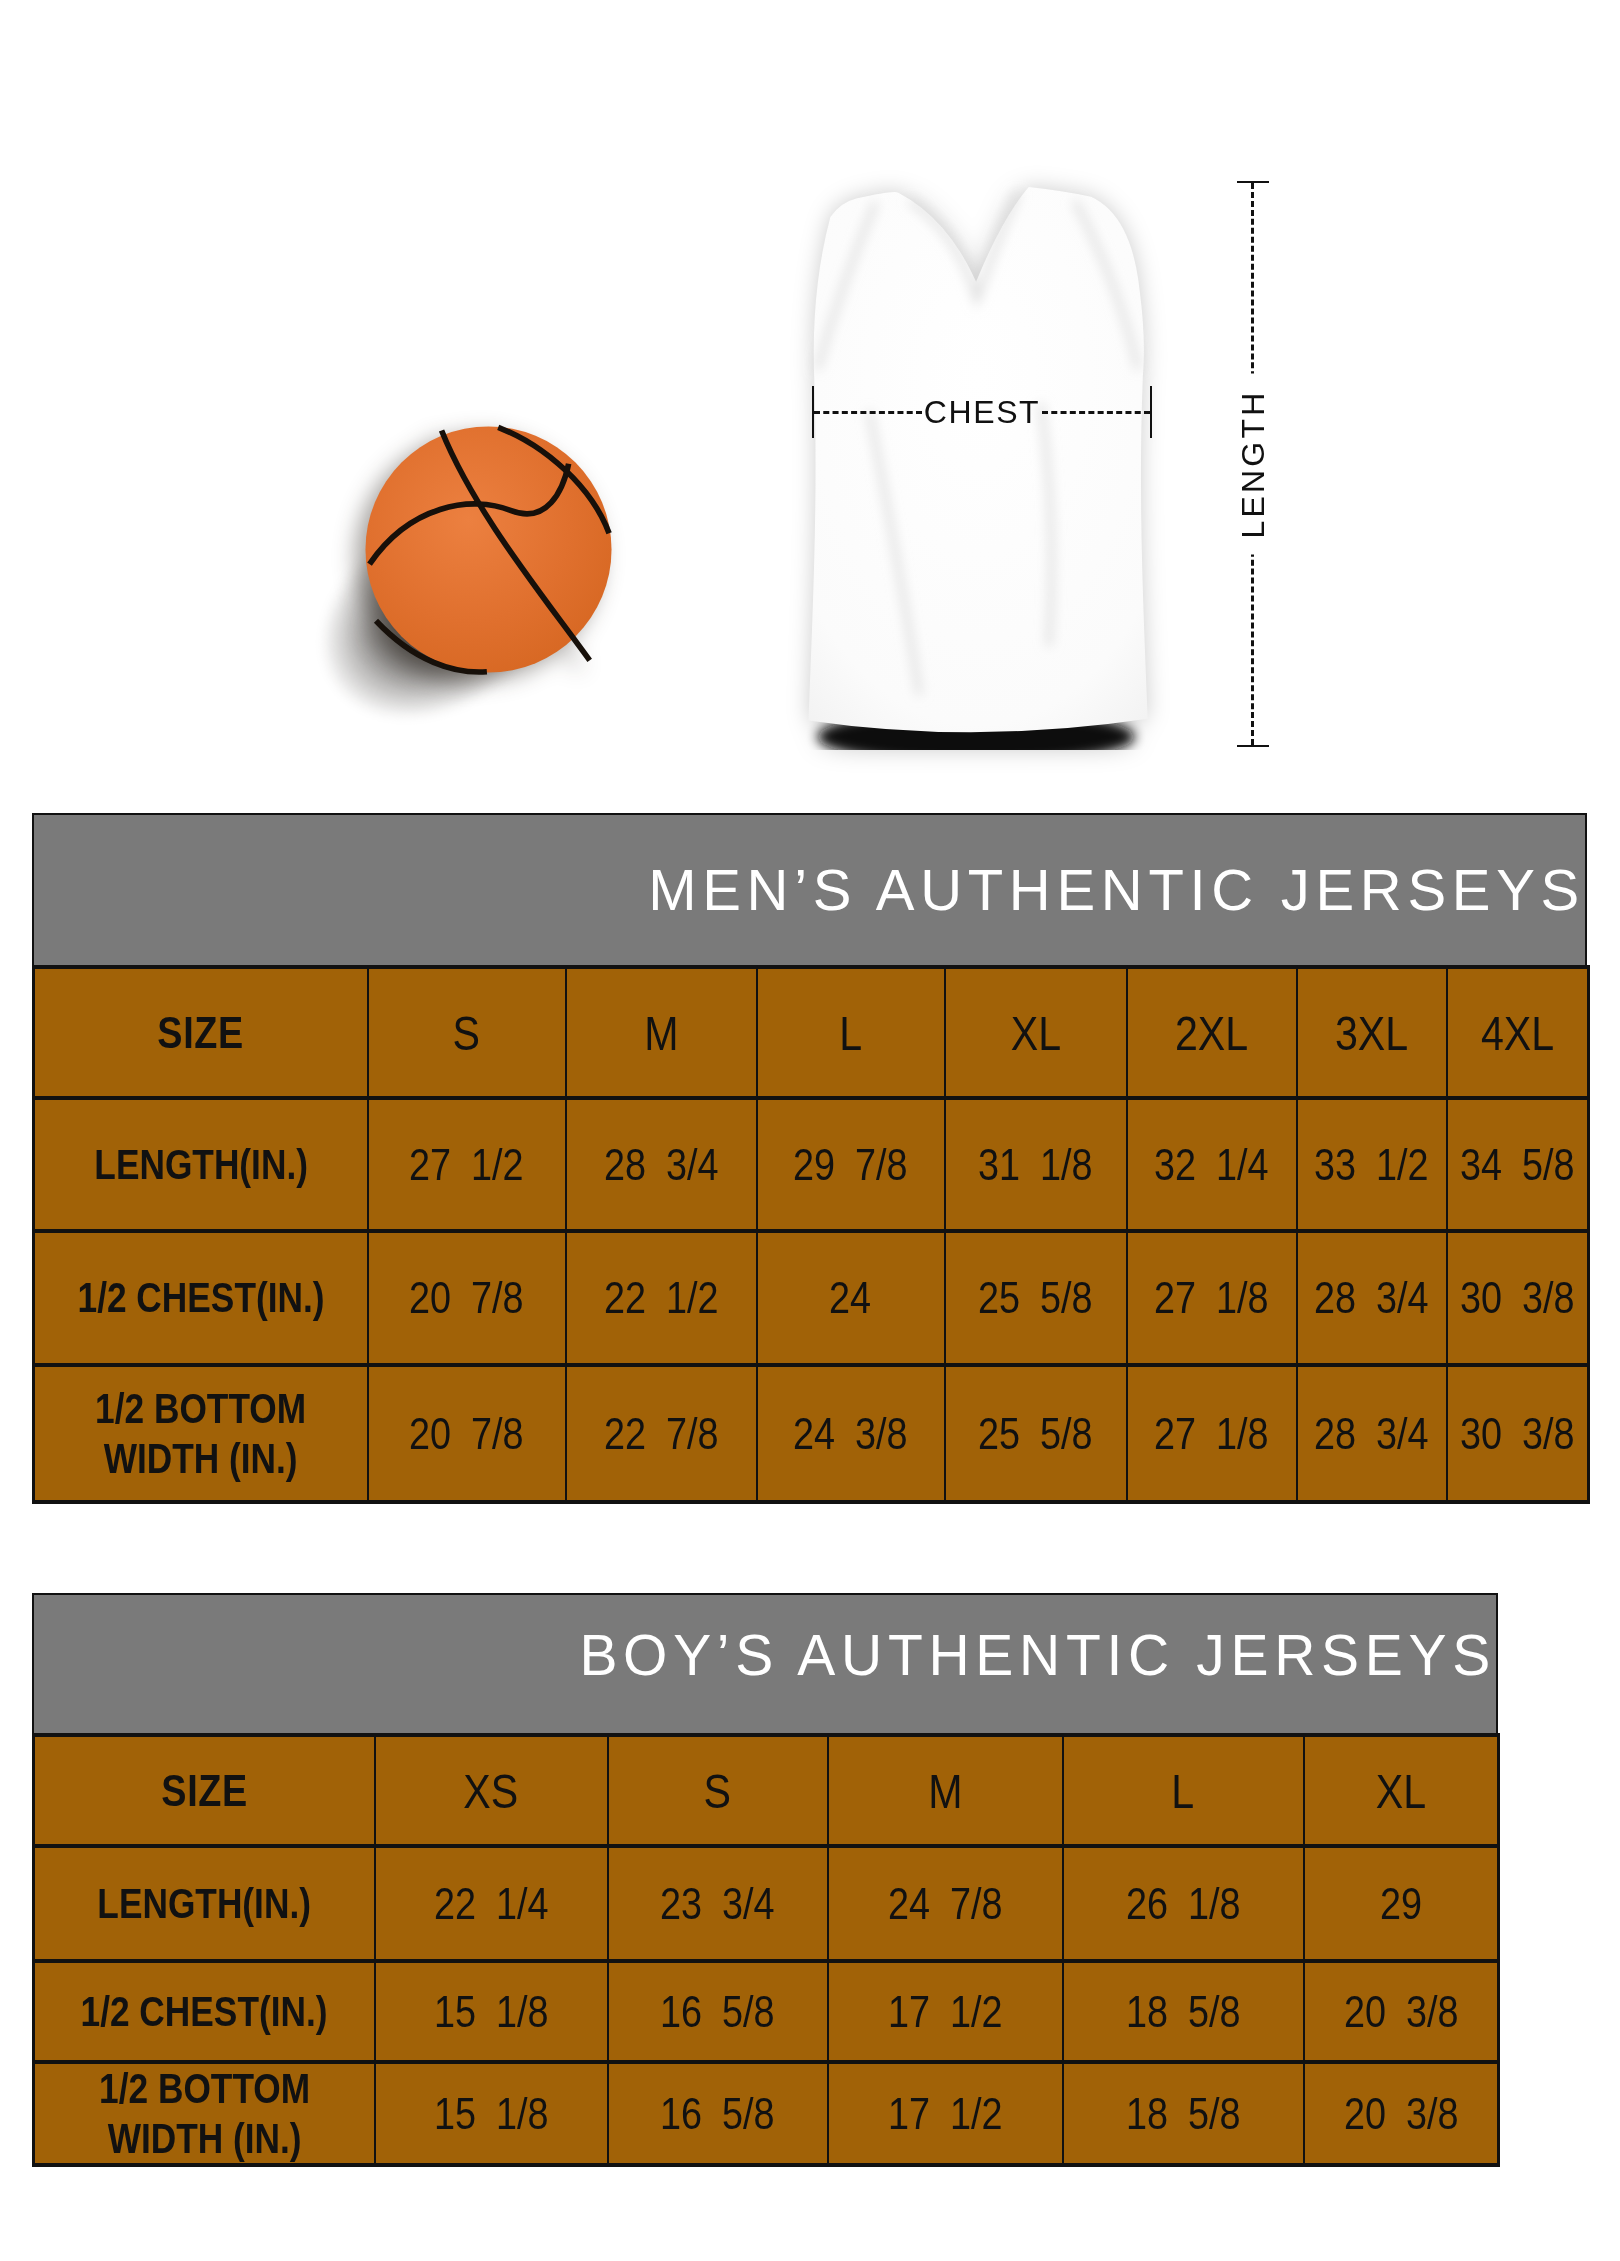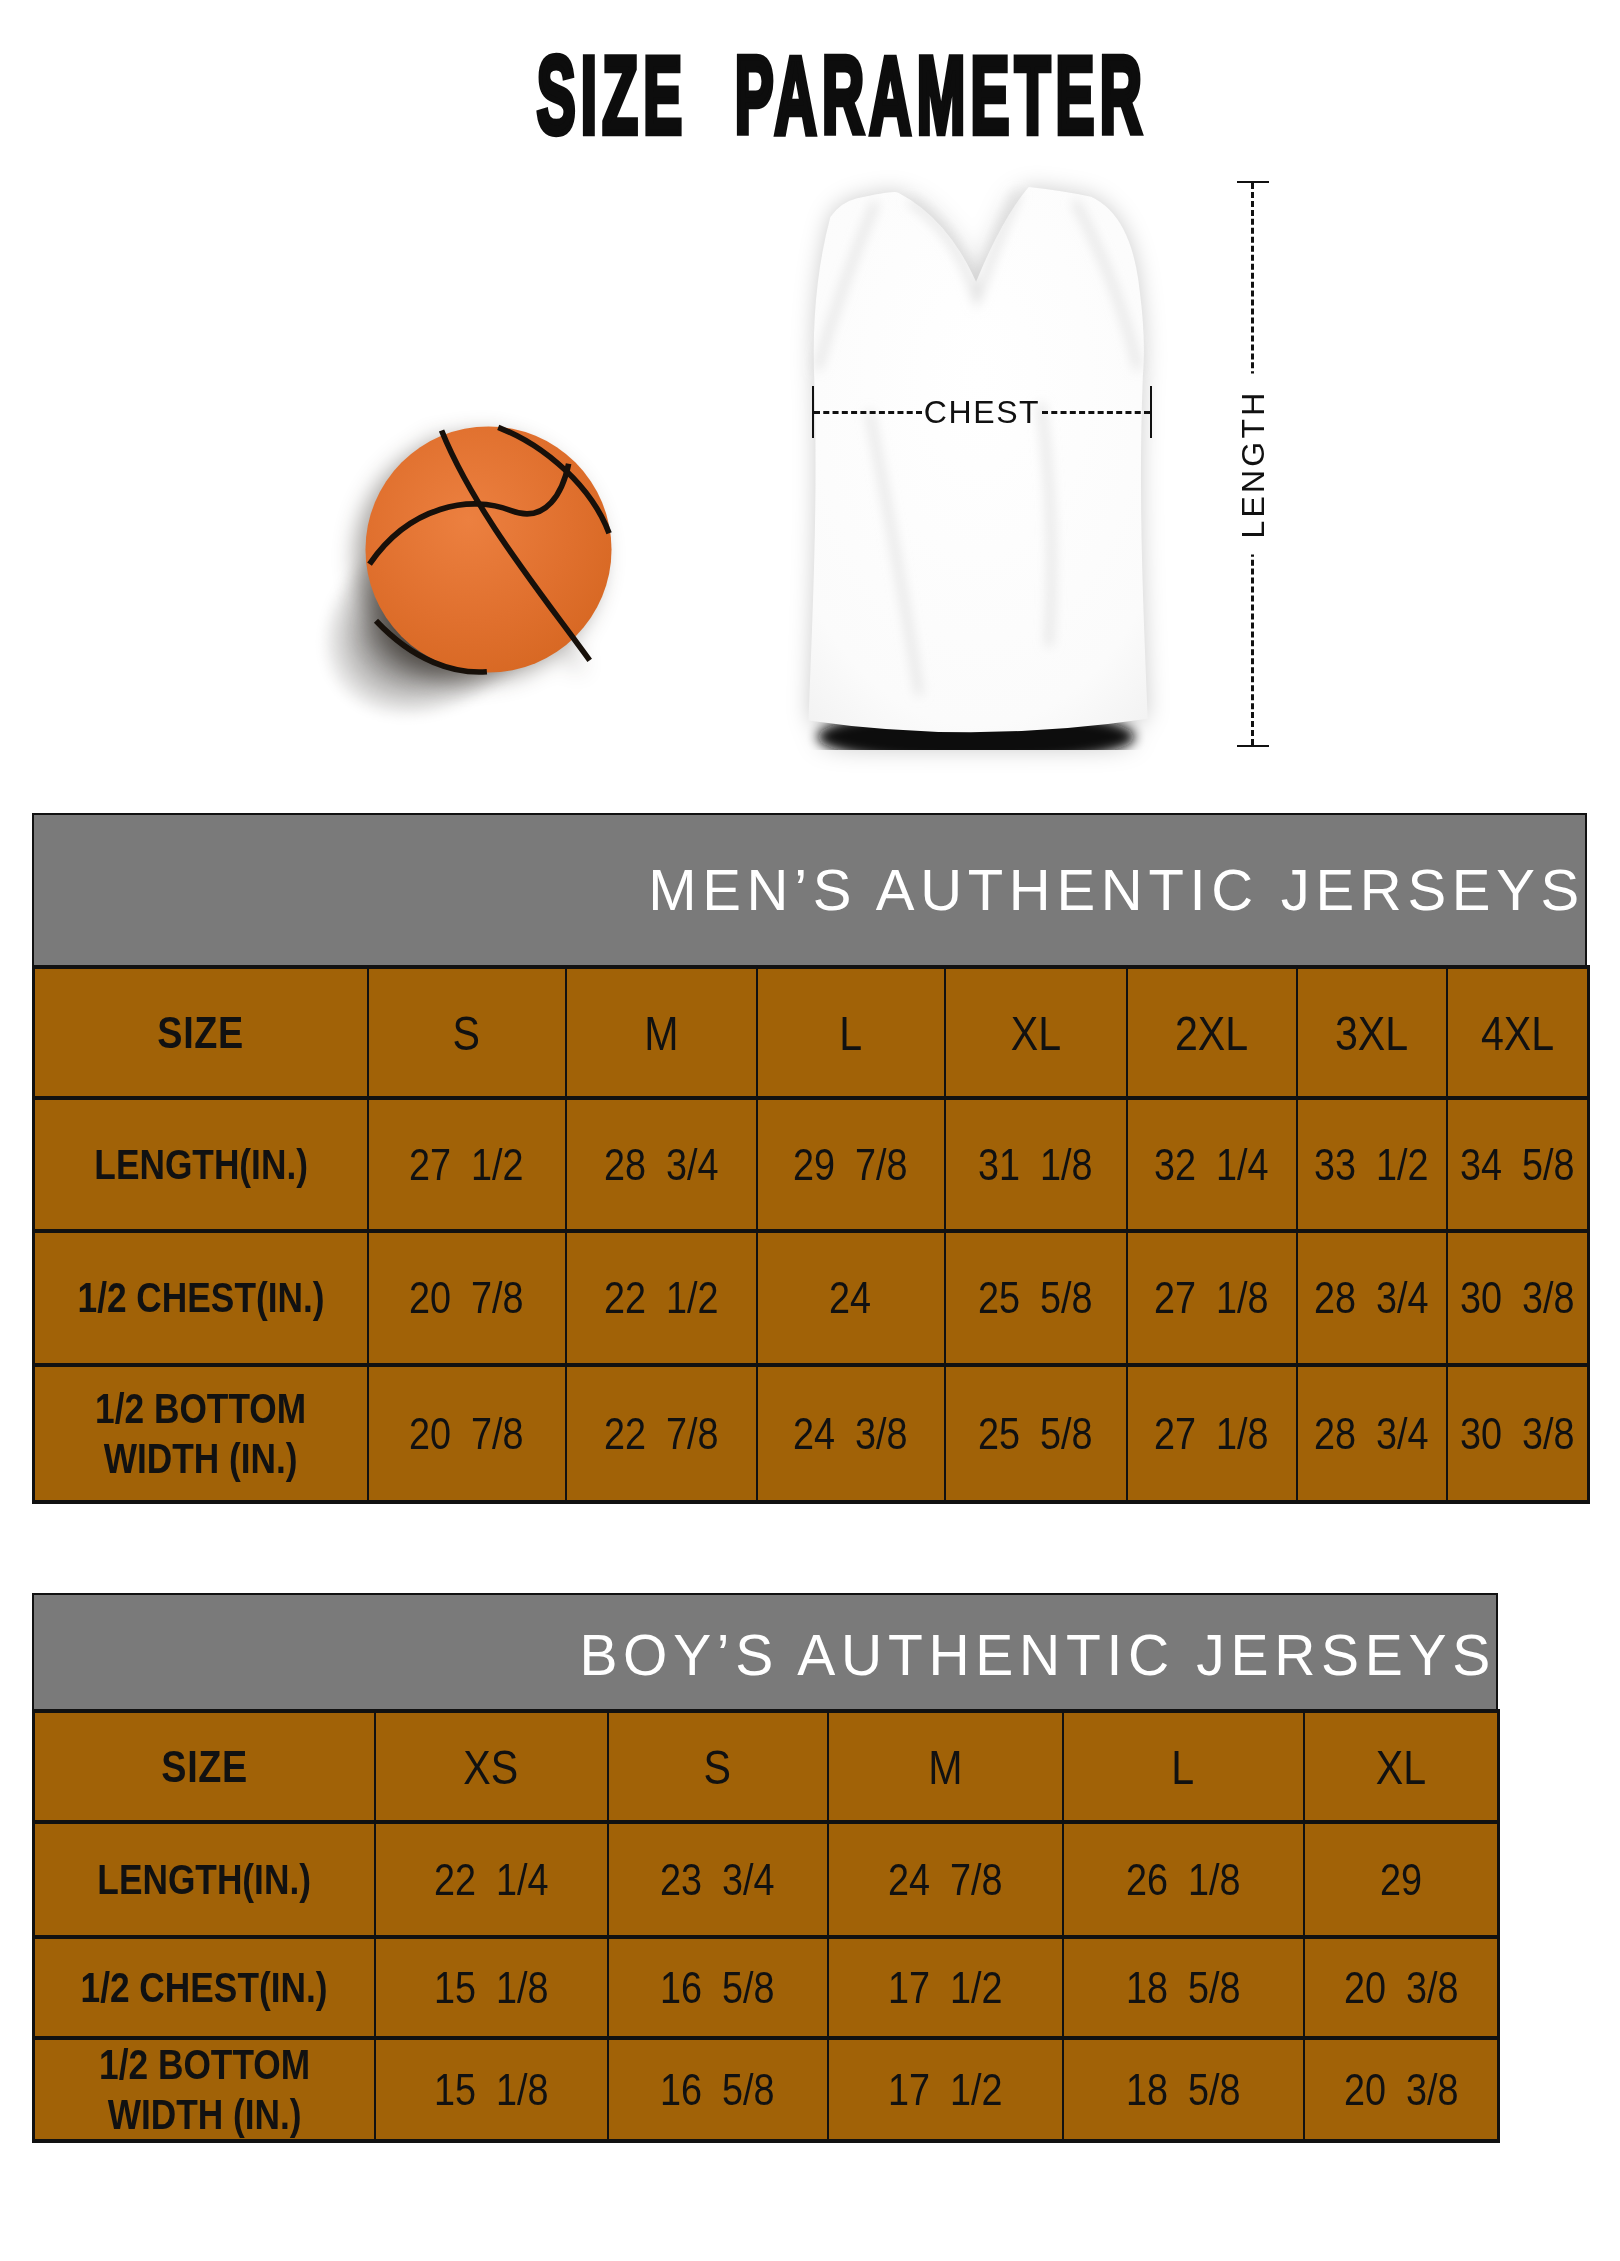--- a/index.html
+++ b/index.html
@@ -76,21 +76,21 @@
   #boys-section{top:1593px;width:1466px;}
   .banner{
     background:var(--banner-gray);
     border:2.4px solid var(--ink);border-bottom:none;
     color:#ffffff;text-align:right;
     letter-spacing:5.7px;
     box-sizing:border-box;
     padding-left:36px;
   }
   #mens-section .banner{height:152px;line-height:149px;font-size:58px;}
-  #boys-section .banner{height:116px;line-height:120px;font-size:57px;}
+  #boys-section .banner{height:140px;line-height:120px;font-size:57px;}
   table.size-table{
     border-collapse:collapse;table-layout:fixed;
     background:#a16207;
   }
   #mens-section table.size-table{width:1555px;}
   #boys-section table.size-table{width:1466px;}
   table.size-table{border:3.2px solid var(--ink);}
   table.size-table th,table.size-table td{
     border-left:2.4px solid var(--ink);
     border-right:2.4px solid var(--ink);
@@ -103,23 +103,20 @@
   th .cond{font-size:49px;font-weight:normal;}
   td.row-label .cond{font-size:42px;font-weight:bold;line-height:1.18;}
   td.val .cond{font-size:45px;font-weight:normal;word-spacing:11.3px;}
   th.size-head .cond{font-weight:bold;font-size:45px;letter-spacing:0.8px;}
 </style>
 </head>
 <body>
 
 <div id="page">
 
-  <div id="title-wrap">
-    <span class="title-text">SIZE PARAMETER</span>
-  </div>
 
   <div class="ball-shadow"></div>
 
   <svg id="ball-svg" width="259" height="259" viewBox="0 0 320 320">
     <defs>
       <radialGradient id="ballGrad" cx="42%" cy="38%" r="75%">
         <stop offset="0%" stop-color="#ec8040"></stop>
         <stop offset="55%" stop-color="var(--ball-orange,#e0702e)"></stop>
         <stop offset="100%" stop-color="#d4651f"></stop>
       </radialGradient>

